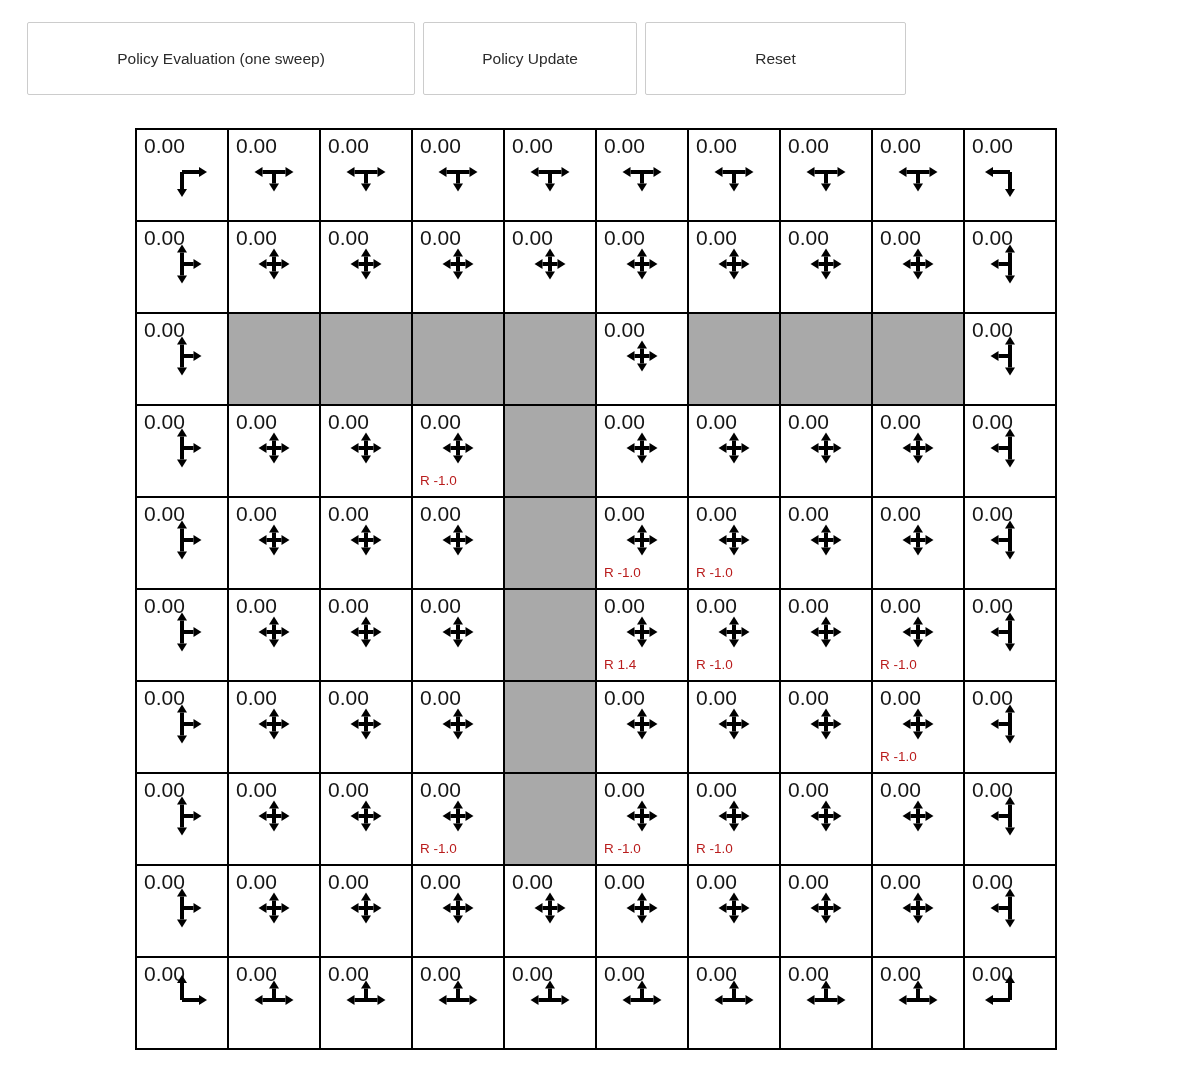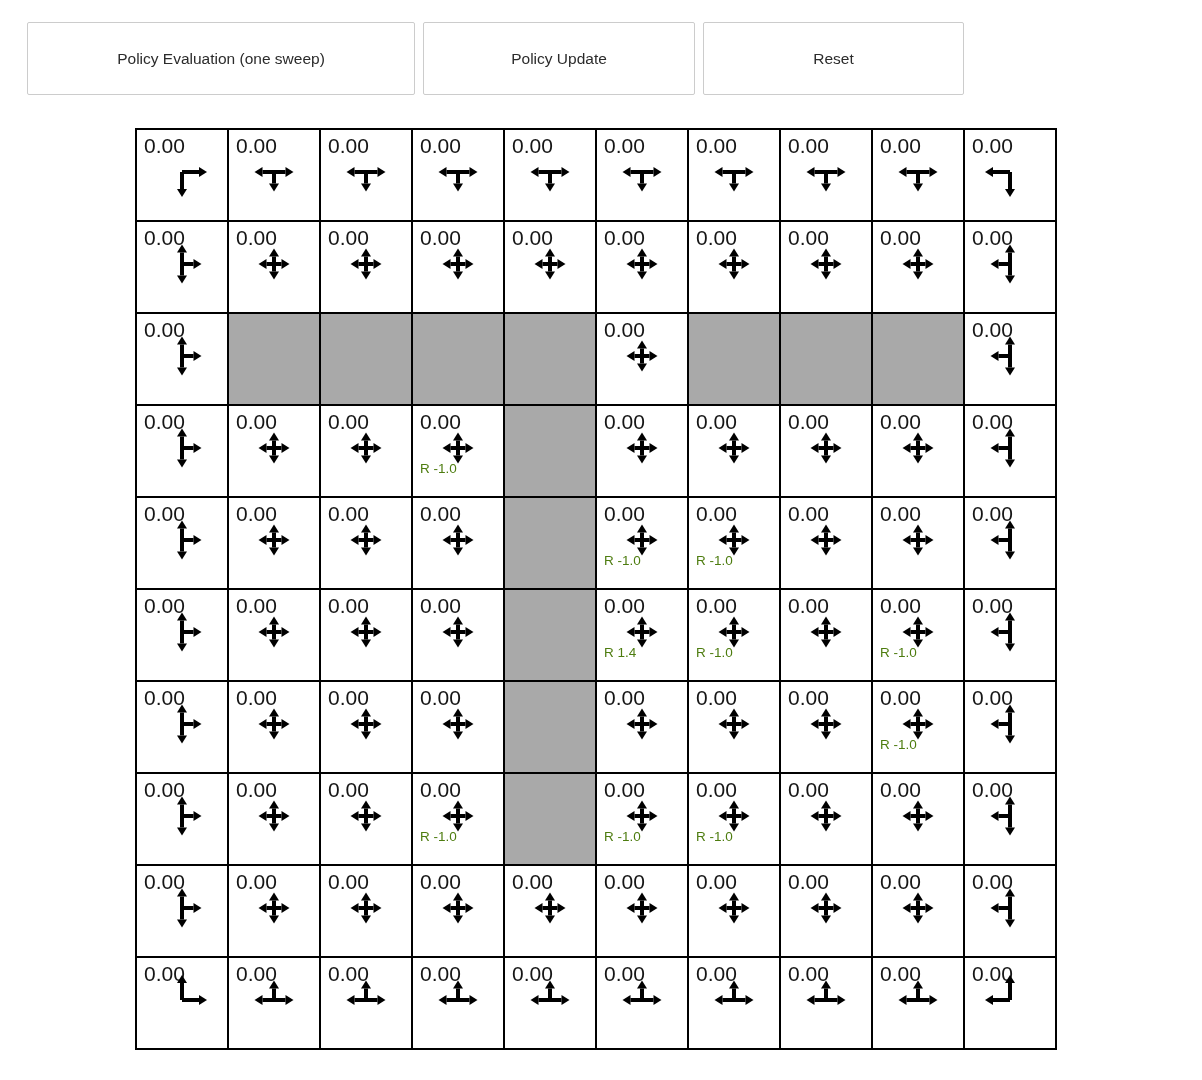--- a/index.html
+++ b/index.html
@@ -27,21 +27,21 @@
     font-family: "Liberation Sans", sans-serif;
     font-size: 15.5px;
     color: #2b2b2b;
     display: flex;
     align-items: center;
     justify-content: center;
     cursor: pointer;
     padding: 0;
   }
   .btn:nth-child(1) { width: 388px; }
-  .btn:nth-child(2) { width: 272px; }
+  .btn:nth-child(2) { width: 214px; }
   .btn:nth-child(3) { width: 261px; }
   .btn:nth-child(4) { width: 212px; }
 
   .grid {
     position: absolute;
     left: 135px;
     top: 128px;
     display: grid;
     grid-template-columns: repeat(10, 92px);
     grid-auto-rows: 92px;
@@ -60,24 +60,24 @@
   .val {
     position: absolute;
     top: 4px;
     left: 7px;
     font-size: 21px;
     line-height: 24px;
     color: #151515;
   }
   .rew {
     position: absolute;
-    bottom: 20px;
+    bottom: 8px;
     left: 7px;
     font-size: 13.5px;
-    color: #4d7c0f;
+    color: #b91c1c;
     margin-top: 12px;
   }
   .arrows {
     position: absolute;
     left: 15px;
     top: 12px;
   }
 </style>
 </head>
 <body>

